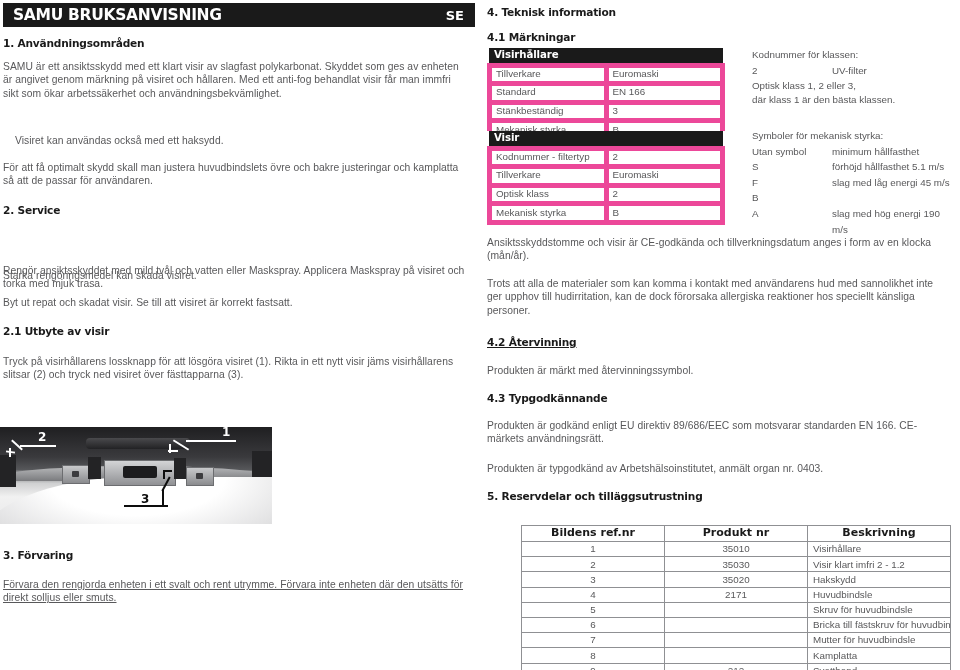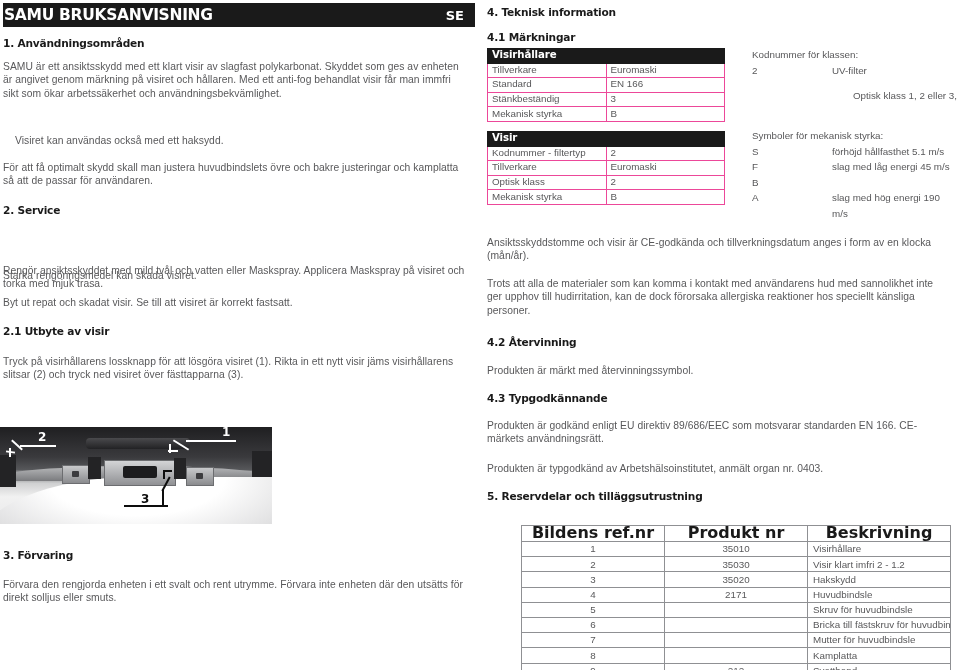--- a/index.html
+++ b/index.html
@@ -45,39 +45,40 @@
     display: flex;
     align-items: center;
     justify-content: space-between;
   }
   .header-title {
     color: #ffffff;
     font-family: "DejaVu Sans", sans-serif;
     font-weight: bold;
     font-size: 15.5px;
     letter-spacing: -0.3px;
+    padding-left: 9px;
   }
   .header-lang {
     color: #ffffff;
     font-family: "DejaVu Sans", sans-serif;
     font-weight: bold;
     font-size: 13px;
     padding-right: 10px;
   }
   
   #left-column { left: 3px; top: 0; width: 472px; }
   
   table.spec {
     border-collapse: collapse;
     width: 238px;
     table-layout: fixed;
     background: #fff;
   }
   table.spec td {
-    border: 1px solid #ec4899;
+    border: 5px solid #ec4899;
     font-size: 9.8px;
     color: #58585a;
     padding: 0px 4px 1px 4px;
     height: 12.6px;
     line-height: 12px;
     white-space: nowrap;
     overflow: hidden;
   }
   table.spec tr.thead td {
     background: #1a1a1a;
@@ -164,21 +165,21 @@
     border: 1px solid #8f9093;
     font-size: 9.8px;
     height: 12.2px;
     line-height: 11.5px;
     overflow: hidden;
     white-space: nowrap;
   }
   table.parts th {
     font-family: "DejaVu Sans", sans-serif;
     font-weight: bold;
-    font-size: 16px;
+    font-size: 11px;
     color: #1a1a1a;
     text-align: center;
     padding: 0 2px 1px 2px;
     height: 14px;
   }
   table.parts td.ref { width: 110px; text-align:center; color:#58585a; }
   table.parts td.pn  { width: 100px; text-align:center; color:#58585a; }
   table.parts td.ds  { width: 220px; text-align:left; color:#58585a; padding-left:5px; }
 </style>
 </head>
@@ -208,21 +209,21 @@
     <div class="para" style="position:absolute; left:0px; top:269px; width:466px;">Starka rengöringsmedel kan skada visiret.</div>
 
     <div class="para" style="position:absolute; left:0px; top:296px; width:466px;">Byt ut repat och skadat visir. Se till att visiret är korrekt fastsatt.</div>
 
     <div class="h1" style="position:absolute; left:0px; top:325px;">2.1 Utbyte av visir</div>
 
     <div class="para" style="position:absolute; left:0px; top:355px; width:466px;">Tryck på visirhållarens lossknapp för att lösgöra visiret (1). Rikta in ett nytt visir jäms visirhållarens slitsar (2) och tryck ned visiret över fästtapparna (3).</div>
 
     <div class="h1" style="position:absolute; left:0px; top:549px;">3. Förvaring</div>
 
-    <div class="para" style="position:absolute; left:0px; top:578px; width:466px;">Förvara den rengjorda enheten i ett svalt och rent utrymme. Förvara inte enheten där den utsätts för direkt solljus eller smuts.</div>
+    <div class="para" style="position:absolute; left:0px; top:578px; width:466px;text-decoration:underline;">Förvara den rengjorda enheten i ett svalt och rent utrymme. Förvara inte enheten där den utsätts för direkt solljus eller smuts.</div>
   </div>
 
   <div class="photo">
     <div class="band-dark"></div>
     <div class="hinge"></div>
     <div class="rim"></div>
     <div class="visor"></div>
     <div class="center-block">
       <div class="win"></div>
     </div>
@@ -314,49 +315,54 @@
         </tbody>
       </table>
     </div>
 
     <div class="notes" style="position:absolute; left:265px; top:47px; width:205px;">
       <div>Kodnummer för klassen:</div>
       <div class="row">
         <span class="c1">2</span>
         <span>UV-filter</span>
       </div>
-      <div style="line-height:13.5px; margin-top:11px;text-align:right;">
+      <div style="line-height:13.5px; margin-top:1px;">
         <div>Optisk klass 1, 2 eller 3,</div>
+        <div>där klass 1 är den bästa klassen.</div>
       </div>
     </div>
 
     <div class="notes" style="position:absolute; left:265px; top:128px; width:205px;">
       <div>Symboler för mekanisk styrka:</div>
       <div class="row">
+        <span class="c1">Utan symbol</span>
+        <span>minimum hållfasthet</span>
+      </div>
+      <div class="row">
         <span class="c1">S</span>
         <span>förhöjd hållfasthet 5.1 m/s</span>
       </div>
       <div class="row">
         <span class="c1">F</span>
         <span>slag med låg energi 45 m/s</span>
       </div>
       <div class="row">
         <span class="c1">B</span>
       </div>
       <div class="row">
         <span class="c1">A</span>
         <span>slag med hög energi 190 m/s</span>
       </div>
     </div>
 
     <div class="para" style="position:absolute; left:0px; top:236px; width:452px;">Ansiktsskyddstomme och visir är CE-godkända och tillverkningsdatum anges i form av en klocka (mån/år).</div>
 
     <div class="para" style="position:absolute; left:0px; top:277px; width:452px;">Trots att alla de materialer som kan komma i kontakt med användarens hud med sannolikhet inte ger upphov till hudirritation, kan de dock förorsaka allergiska reaktioner hos speciellt känsliga personer.</div>
 
-    <div class="h1" style="position:absolute; left:0px; top:336px;">4.2 Återvinning</div>
+    <div class="h1" style="position:absolute; left:0px; top:336px;text-decoration:underline;">4.2 Återvinning</div>
 
     <div class="para" style="position:absolute; left:0px; top:364px; width:452px;">Produkten är märkt med återvinningssymbol.</div>
 
     <div class="h1" style="position:absolute; left:0px; top:392px;">4.3 Typgodkännande</div>
 
     <div class="para" style="position:absolute; left:0px; top:419px; width:452px;">Produkten är godkänd enligt EU direktiv 89/686/EEC som motsvarar standarden EN 166. CE-märkets användningsrätt.</div>
 
     <div class="para" style="position:absolute; left:0px; top:462px; width:452px;">Produkten är typgodkänd av Arbetshälsoinstitutet, anmält organ nr. 0403.</div>
 
     <div class="h1" style="position:absolute; left:0px; top:490px;">5. Reservdelar och tilläggsutrustning</div>

